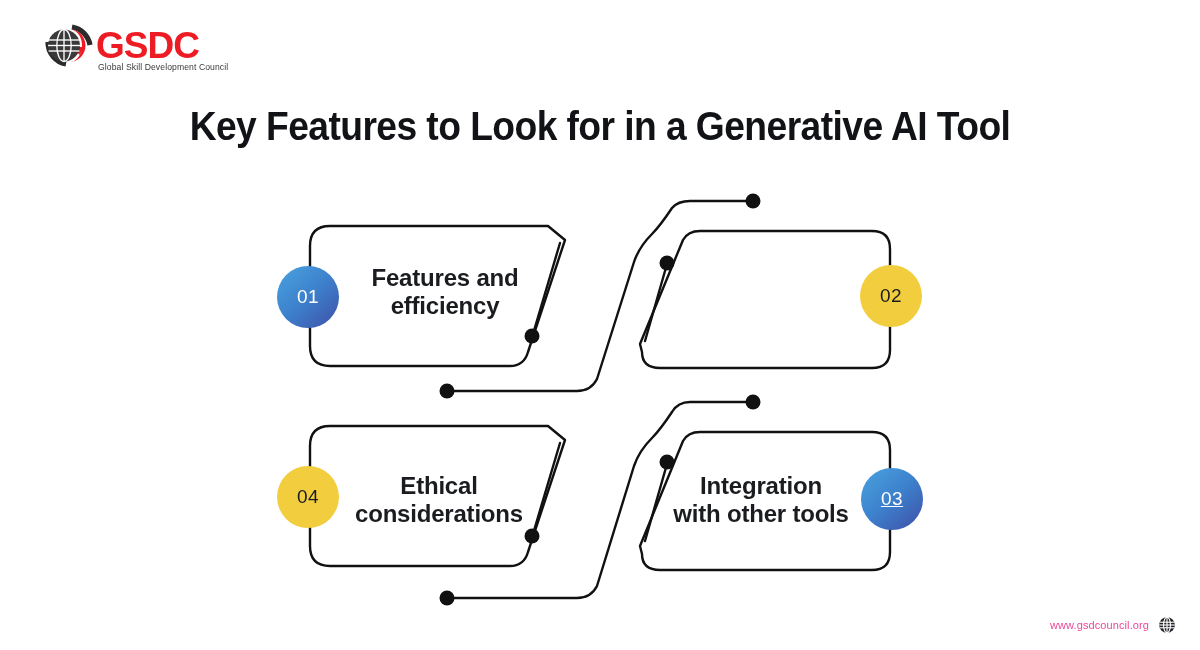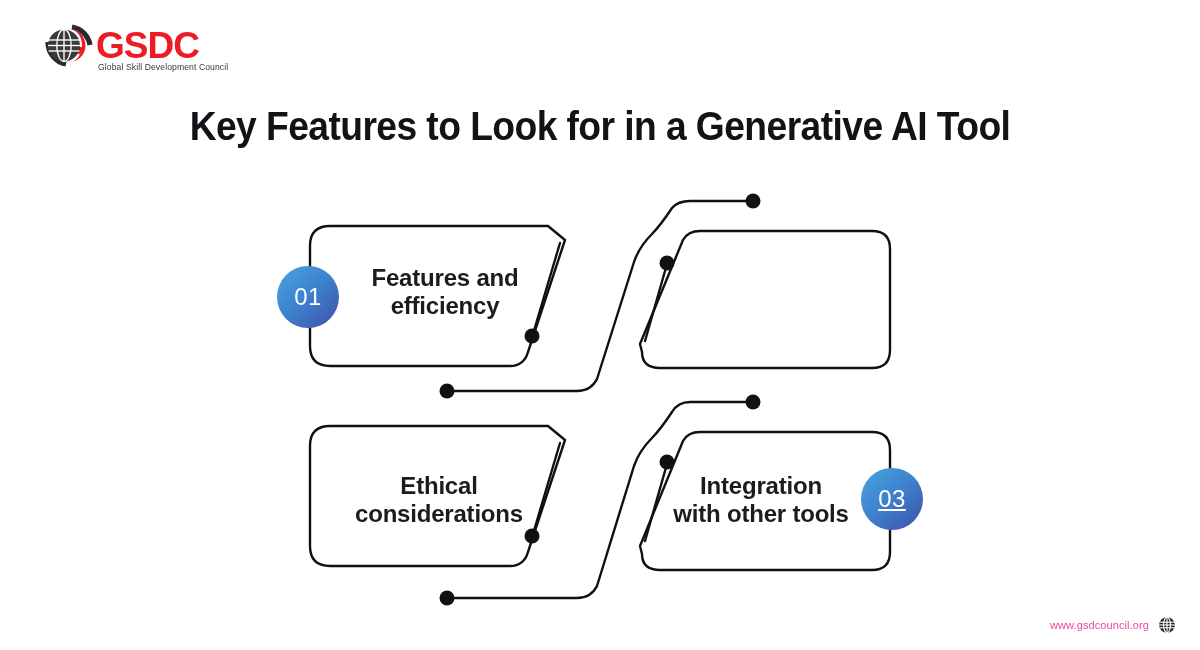--- a/index.html
+++ b/index.html
@@ -42,21 +42,21 @@
   #t1 { left:340px; top:264px; width:210px; }
   #t2 { left:664px; top:262px; width:212px; }
   #t4 { left:328px; top:472px; width:222px; }
   #t3 { left:654px; top:472px; width:214px; }
 
   
   .badge {
     position:absolute; width:62px; height:62px; border-radius:50%;
     display:flex; align-items:center; justify-content:center;
     font-family:"Liberation Sans", sans-serif;
-    font-size:24px; font-weight:400; letter-spacing:0.5px;
+    font-size:19px; font-weight:400; letter-spacing:0.5px;
   }
   .badge.blue { background:linear-gradient(138deg,#4aa3e0 0%,#3d82cd 48%,#3f4fa8 100%); color:#ffffff; }
   .badge.yellow { background:#f2ce3f; color:#1a1c20; }
   #b1 { left:277px; top:266px; }
   #b2 { left:860px; top:265px; }
   #b4 { left:277px; top:466px; }
   #b3 { left:861px; top:468px;text-decoration:underline; }
 
   
   #footer {
@@ -145,21 +145,23 @@
   </svg>
 
   <div class="card-text" id="t1">Features and
 efficiency</div>
   <div class="card-text" id="t3">Integration
 with other tools</div>
   <div class="card-text" id="t4">Ethical
 considerations</div>
 
   <div class="badge blue" id="b1">01</div>
+  <div class="badge yellow" id="b2">02</div>
   <div class="badge blue" id="b3">03</div>
+  <div class="badge yellow" id="b4">04</div>
 
   <div id="footer">
     <span>www.gsdcouncil.org</span>
     <svg class="glb" viewBox="0 0 24 24">
       <circle cx="12" cy="12" r="10.5" fill="#1f2125"></circle>
       <g stroke="#ffffff" stroke-width="1.5" fill="none">
         <ellipse cx="12" cy="12" rx="4.6" ry="10.5"></ellipse>
         <line x1="12" y1="1.5" x2="12" y2="22.5"></line>
         <line x1="2" y1="8.3" x2="22" y2="8.3"></line>
         <line x1="1.5" y1="12" x2="22.5" y2="12"></line>

